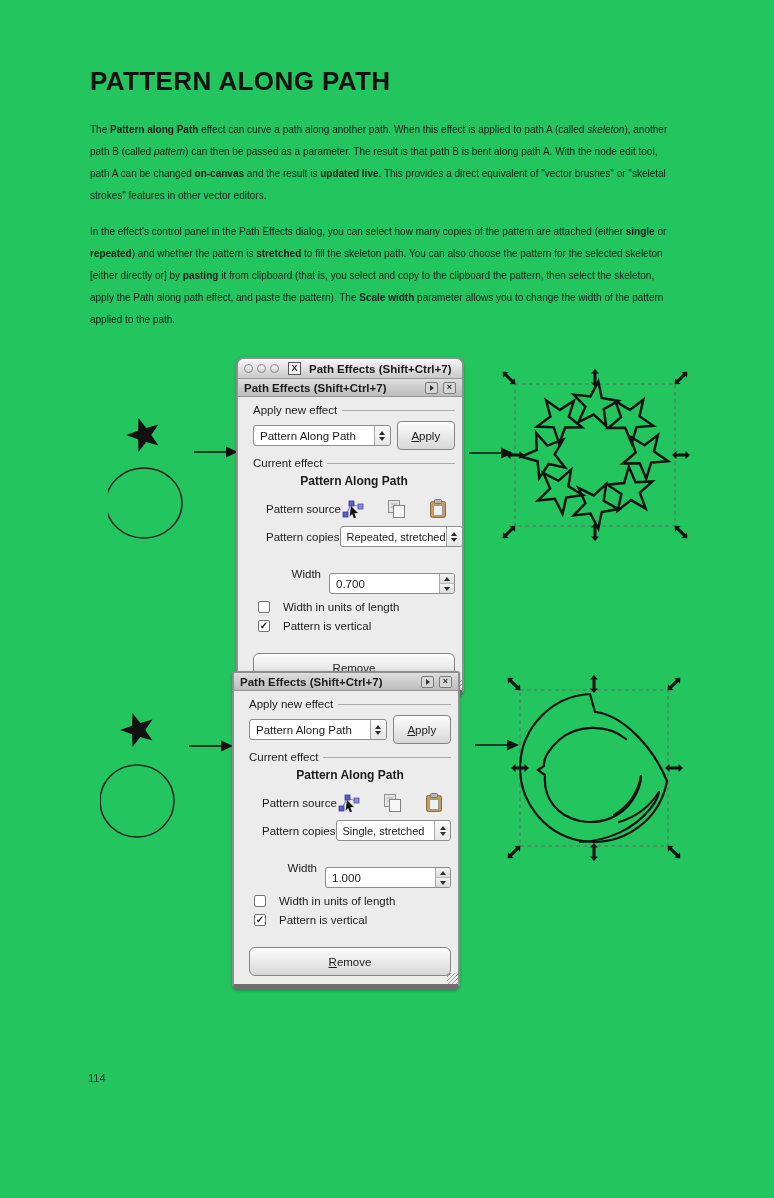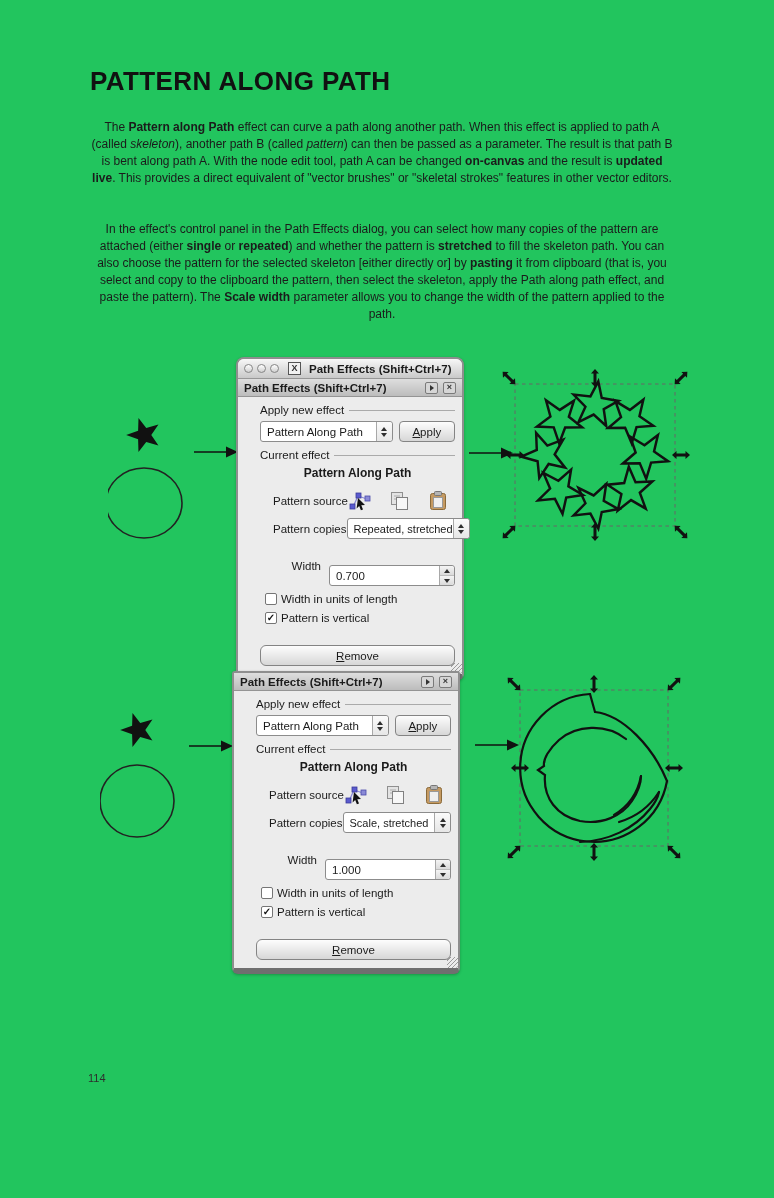--- a/index.html
+++ b/index.html
@@ -7,21 +7,21 @@
   .page {
     position:relative; width:774px; height:1198px; background:#22c55e;
     font-family:"Liberation Sans", sans-serif; color:#1b1b1b; overflow:hidden;
   }
   .heading {
     position:absolute; left:90px; top:66px;
     font-size:26px; font-weight:700; letter-spacing:.4px; color:#111;
   }
   .para {
     position:absolute; left:90px; width:584px;
-    font-size:12px; line-height:17px; color:#1b1b1b;text-align:center;
+    font-size:10px; line-height:22px; color:#1b1b1b;
   }
   #para1 { top:119px; }
   #para2 { top:221px; }
   .b { font-weight:700; }
   .i { font-style:italic; }
 
   
   .abs { position:absolute; }
 
   
@@ -52,41 +52,41 @@
     background:linear-gradient(#dedede,#bcbcbc);
     border-bottom:1px solid #949494; font-weight:700; white-space:nowrap;
   }
   .hdrbtns { margin-left:auto; display:flex; gap:5px; }
   .hdrbtn { width:13px; height:12px; border:1px solid #7a7a7a; border-radius:2px;
             background:#d6d6d6; display:flex; align-items:center; justify-content:center;
             font-size:9px; line-height:9px; color:#333; }
   .tri-right { width:0; height:0; border-top:3px solid transparent;
                border-bottom:3px solid transparent; border-left:4px solid #333; }
 
-  .dbody { padding:5px 7px 3px 22px; position:relative; }
+  .dbody { padding:5px 7px 3px 15px; position:relative; }
 
   .grouplabel { display:flex; align-items:center; gap:5px; margin:2px 0 5px 0; white-space:nowrap; }
   .grouplabel::after { content:""; flex:1; height:1px; background:#aaaaaa; }
 
   .row { display:flex; align-items:center; margin-bottom:7px; }
   .combo {
     background:#ffffff; border:1px solid #8c8c8c; border-radius:3px;
     height:21px; display:flex; align-items:center; padding-left:6px; white-space:nowrap;
   }
   .combo .spin {
     margin-left:auto; border-left:1px solid #a8a8a8; width:16px; height:100%;
     display:flex; flex-direction:column; align-items:center; justify-content:center; gap:2px;
     background:linear-gradient(#fbfbfb,#e6e6e6); border-radius:0 3px 3px 0;
   }
   .tri-up   { width:0; height:0; border-left:3.5px solid transparent; border-right:3.5px solid transparent; border-bottom:4.5px solid #2e2e2e; }
   .tri-down { width:0; height:0; border-left:3.5px solid transparent; border-right:3.5px solid transparent; border-top:4.5px solid #2e2e2e; }
 
   .btn {
     background:linear-gradient(#fdfdfd,#d7d7d7); border:1px solid #848484;
-    border-radius:4px; height:21px; display:flex; align-items:center; justify-content:center;
+    border-radius:4px; height:29px; display:flex; align-items:center; justify-content:center;
     color:#1b1b1b;
   }
   .mn { text-decoration:underline; }
 
   .effcombo { width:148px; }
   .applybtn { width:63px; margin-left:6px; }
 
   .curname { text-align:center; font-weight:700; font-size:12px; margin:1px 0 10px 0; }
 
   .rowlabel-l { flex:1; padding-left:13px; white-space:nowrap; }
@@ -96,21 +96,21 @@
   .iconrow { width:126px; display:flex; align-items:center; justify-content:space-between; padding-right:6px; }
 
   .spinbox { background:#ffffff; border:1px solid #8c8c8c; border-radius:3px; height:21px; display:flex; align-items:center;margin-top:19px; }
   .spinbox .val { padding-left:6px; }
   .spincol { margin-left:auto; width:15px; height:100%; display:flex; flex-direction:column; border-left:1px solid #a8a8a8; }
   .spincol > div { flex:1; display:flex; align-items:center; justify-content:center;
                    background:linear-gradient(#f4f4f4,#dadada); }
   .spincol > div:first-child { border-bottom:1px solid #bdbdbd; border-radius:0 3px 0 0; }
   .spincol > div:last-child  { border-radius:0 0 3px 0; }
 
-  .cbrow { display:flex; align-items:center; gap:4px; margin:0 0 7px 5px; }
+  .cbrow { display:flex; align-items:center; gap:13px; margin:0 0 7px 5px; }
   .cb { width:12px; height:12px; border:1px solid #757575; border-radius:2px; background:#ffffff;
         font-size:10px; font-weight:700; line-height:10px; text-align:center; color:#111; }
 
   .removebtn { margin:21px 0 5px 0; width:100%;border-radius:6px; }
 
   .grip { position:absolute; right:0; bottom:0; width:11px; height:11px;
           background:repeating-linear-gradient(135deg, rgba(0,0,0,0) 0 2px, #9b9b9b 2px 3px);
           border-radius:0 0 3px 0; }
 
   .pagenum { position:absolute; left:88px; top:1072px; font-size:11px; color:#2e2e2e; }
@@ -330,21 +330,21 @@
             <rect x="2.5" y="3.5" width="15" height="16" rx="2" fill="#c59a62" stroke="#8a6a3a"></rect>
             <rect x="6.5" y="1.5" width="7" height="4" rx="1" fill="#b5b5b5" stroke="#777"></rect>
             <rect x="5.5" y="7.5" width="9" height="10" fill="#efefef" stroke="#999"></rect>
           </svg>
         </span>
       </div>
 
       <div class="row">
         <span class="rowlabel-l">Pattern copies</span>
         <div class="combo ctrl126">
-          <span style="font-size:11px;">Scale, stretched</span>
+          <span style="font-size:11px;">Single, stretched</span>
           <span class="spin">
               <span class="tri-up"></span>
               <span class="tri-down"></span>
             </span>
         </div>
       </div>
 
       <div class="row">
         <span class="rowlabel-r">Width</span>
         <div class="spinbox ctrl126">

